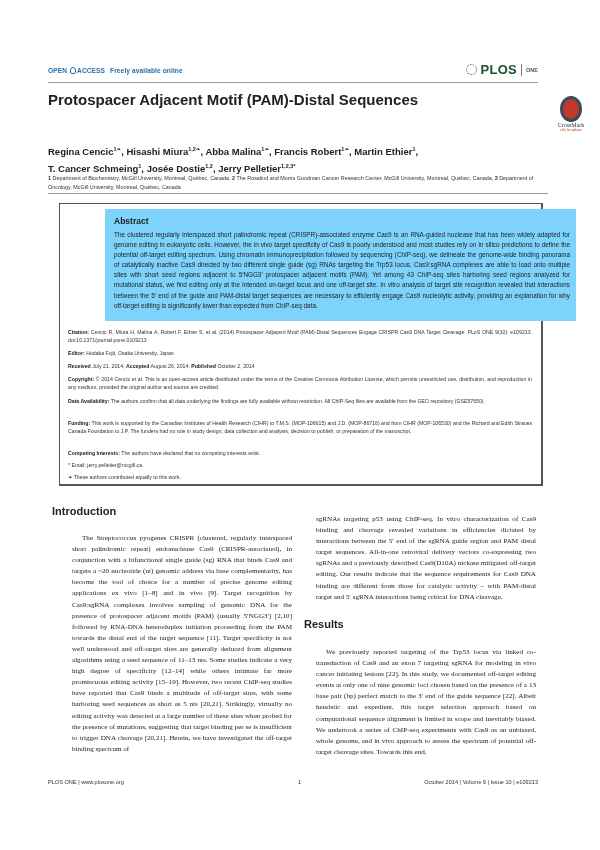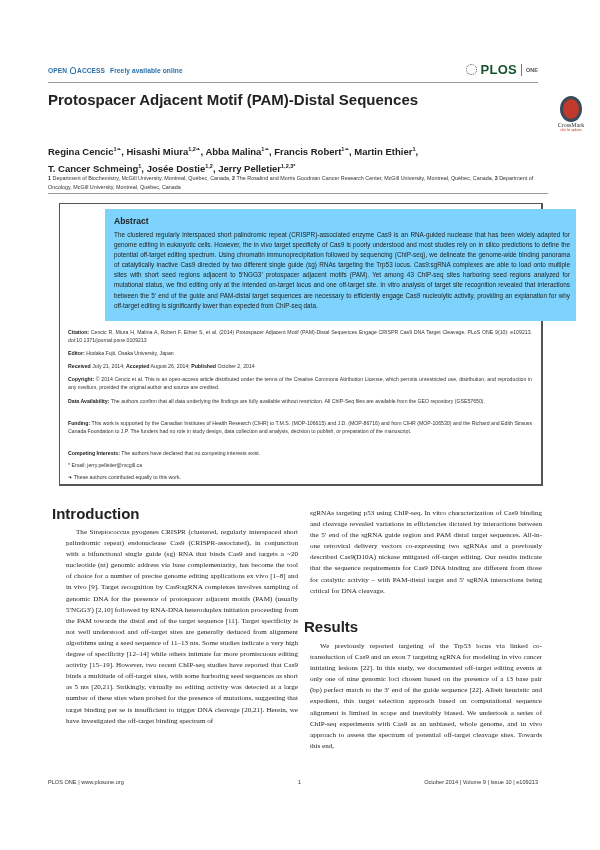--- a/index.html
+++ b/index.html
@@ -32,23 +32,23 @@
 
   
   .absbox { position: absolute; left: 59px; top: 203px; width: 484px; height: 283px; border: 1.5px solid #555; box-sizing: border-box; border-right-width: 2px; border-bottom-width: 2px; }
   .absin { position: absolute; left: 5px; top: 5px; width: 471px; height: 112px; background: #7dd3fc; margin-left: 40px; }
   .abs-h { position: absolute; left: 9px; top: 7px; font-size: 8.5px; font-weight: bold; color: #222; }
   .abs-t { position: absolute; left: 9px; top: 21px; width: 456px; font-size: 6.35px; line-height: 10.1px; text-align: justify; color: #222; }
   .meta { position: absolute; left: 8px; width: 464px; font-size: 5.2px; line-height: 8px; text-align: justify; color: #333; }
   .meta b { color: #222; }
 
   
-  .sechead { position: absolute; font-size: 15px; font-weight: bold; color: #222; }
+  .sechead { position: absolute; font-size: 11px; font-weight: bold; color: #222; }
   .col { position: absolute; width: 244px; font-size: 7.1px; line-height: 11.1px; text-align: justify; color: #222; }
-  .col p { margin: 6px; text-indent: 10px; }
+  .col p { margin: 12px; text-indent: 10px; }
 
   .footer { position: absolute; left: 48px; top: 779px; width: 490px; font-size: 5.6px; color: #333; }
   .footer .fl { position: absolute; left: 0; }
   .footer .fc { position: absolute; left: 250px; }
   .footer .fr { position: absolute; right: 0; }
 </style>
 </head>
 <body>
 
 <div class="page">

